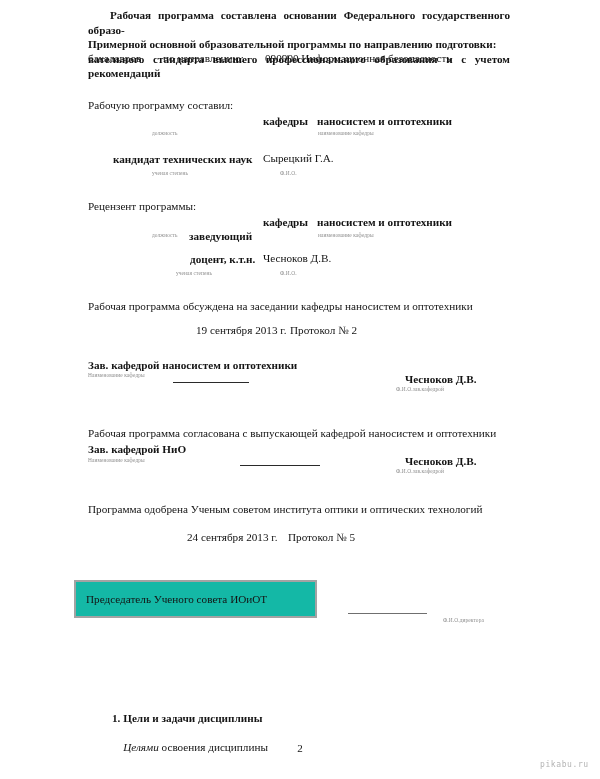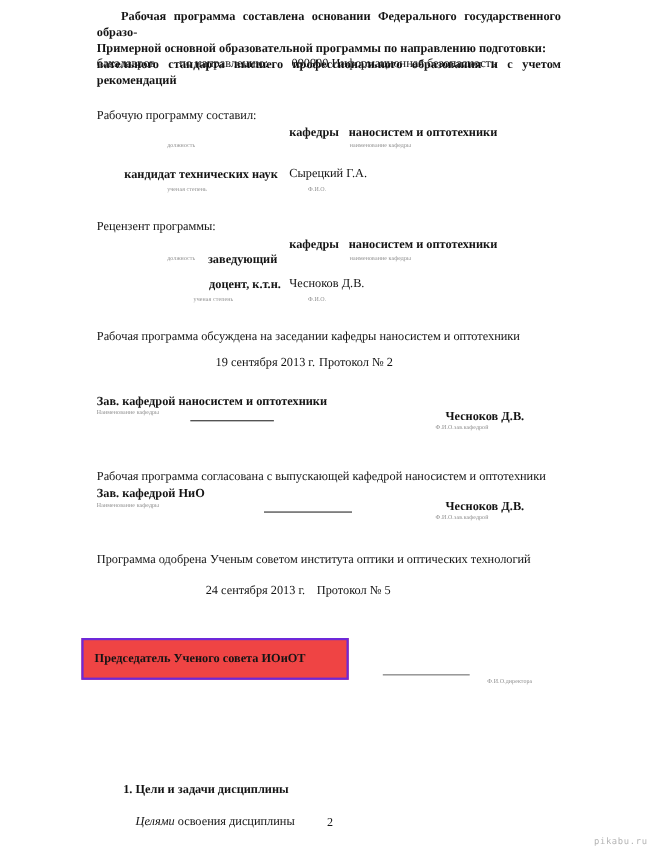--- a/index.html
+++ b/index.html
@@ -53,23 +53,22 @@
   }
   .rule.thin {
     height: 1px;
     background: #6f6f6f;
   }
 
   
   #chair-box {
     position: absolute;
     box-sizing: border-box;
-    border: 2px solid #6d28d9;
-    background: #ef4444;
-    font-weight: bold;
+    border: 2px solid #a3a3a3;
+    background: #14b8a6;
   }
   #chair-box .inner {
     position: absolute;
     left: 10px;
     top: 11px;
     font-size: 11.2px;
     white-space: pre;
     color: #141414;
   }
 

